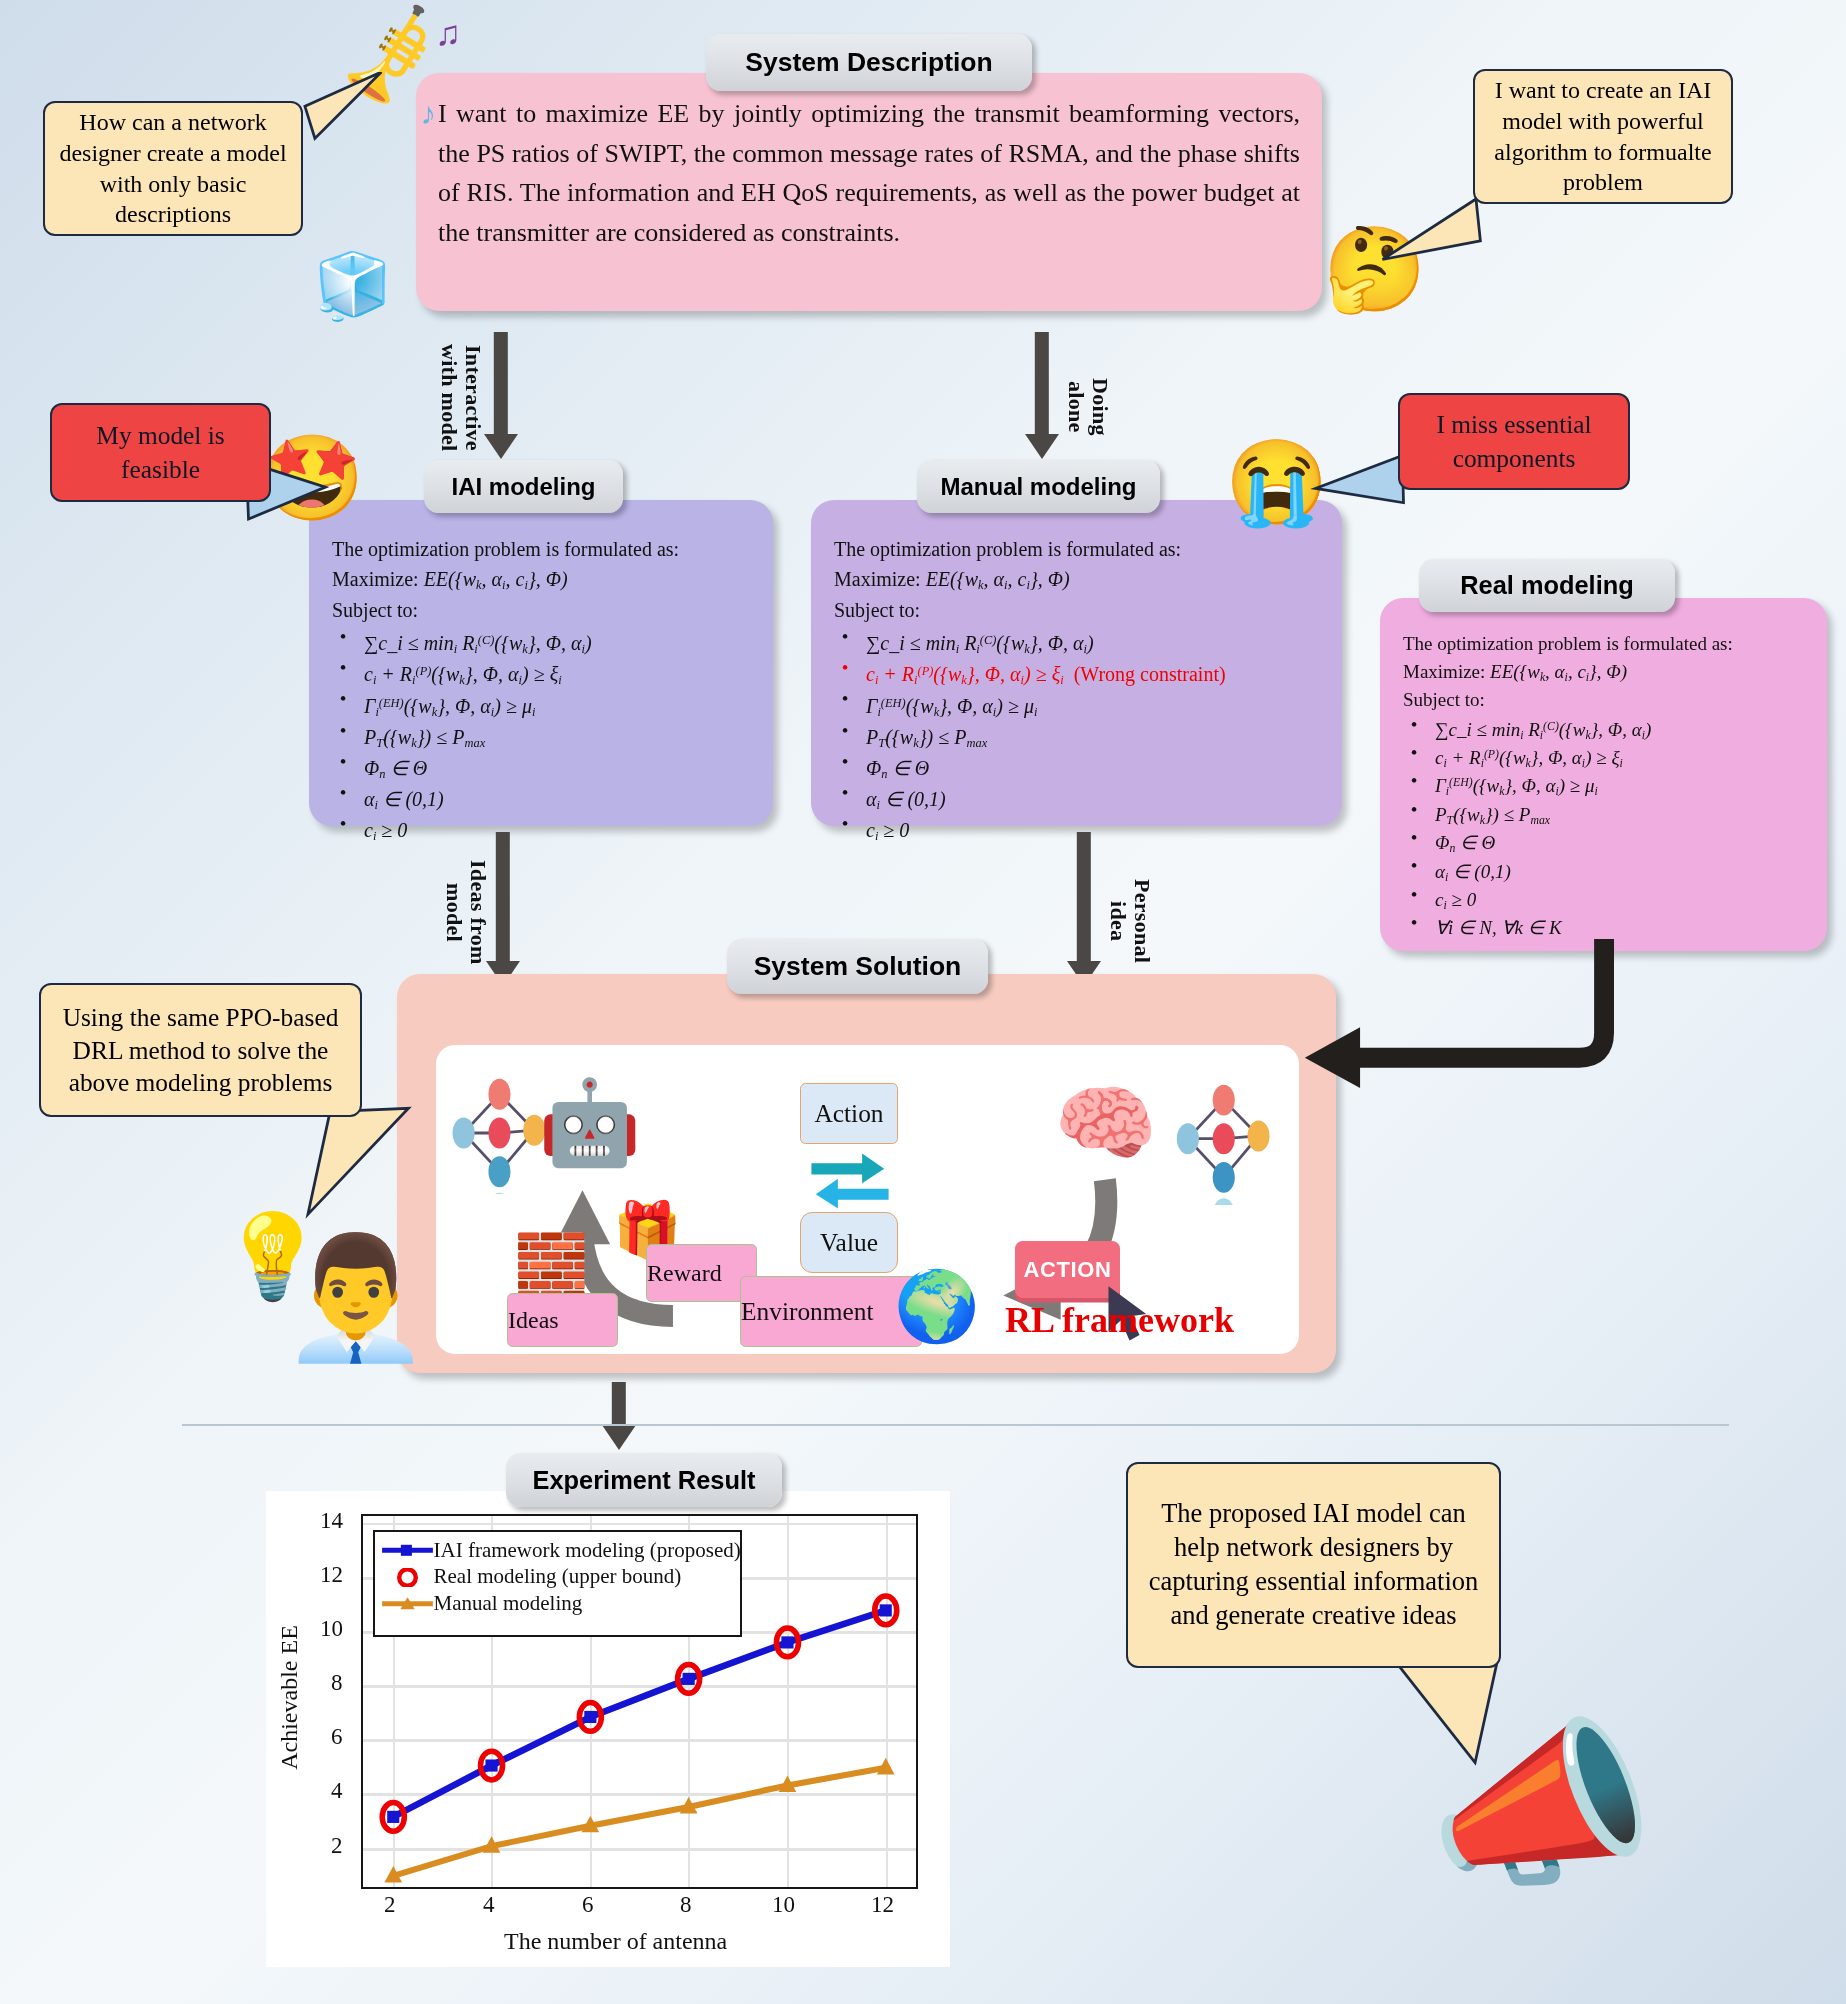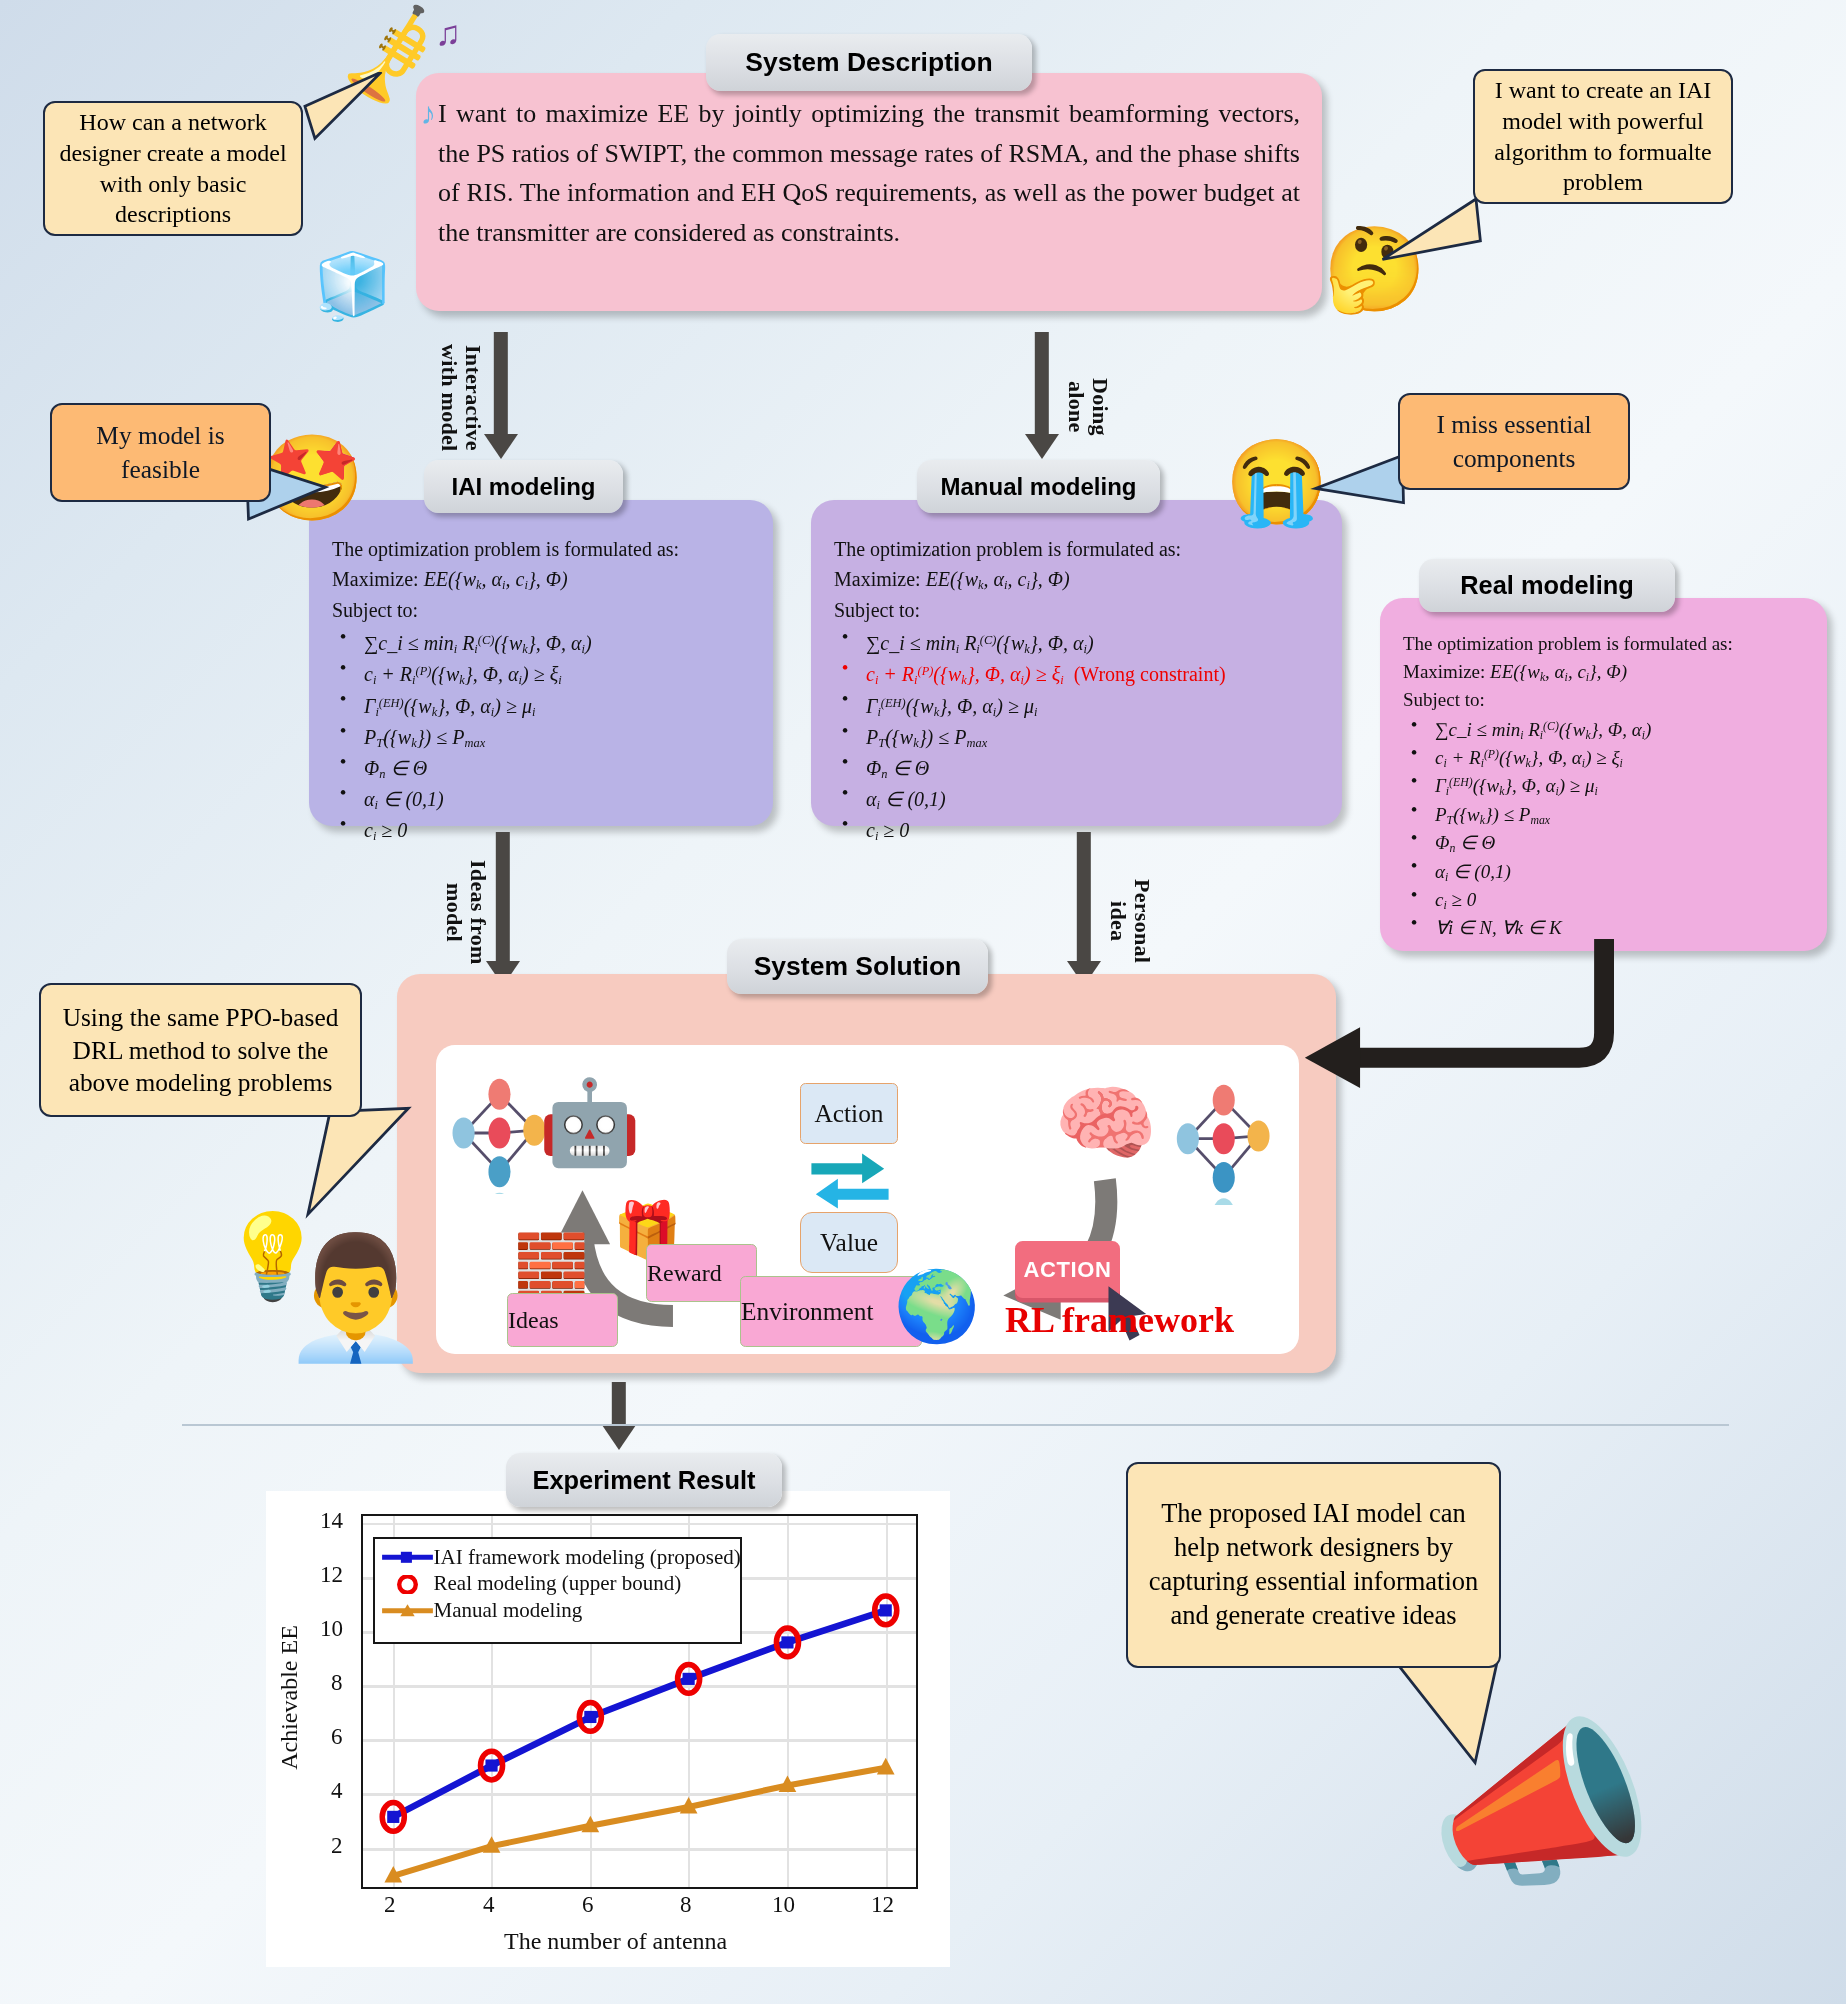--- a/index.html
+++ b/index.html
@@ -28,21 +28,21 @@
   .card-pink{background:#f0aee0;}
   .card-sol{background:#f7cbc0;}
 
   
   .callout{
     background:#fce5b6;border:2.8px solid #1d2a42;border-radius:12px;
     display:flex;align-items:center;justify-content:center;text-align:center;
     color:#000;line-height:1.28;z-index:30;
   }
   .bubble{
-    background:#fdba74;border:2.8px solid #1d2a42;border-radius:12px;
+    background:#ef4444;border:2.8px solid #1d2a42;border-radius:12px;
     display:flex;align-items:center;justify-content:center;text-align:center;
     color:#0d1726;line-height:1.3;z-index:30;
   }
   .tail{position:absolute;z-index:29;}
 
   
   .fbody{font-family:"Liberation Serif",serif;color:#111;}
   .fline{white-space:nowrap;}
   .flist{margin:0;padding:0;list-style:none;}
   .flist li{position:relative;padding-left:32px;white-space:nowrap;}
@@ -74,21 +74,21 @@
     font-family:"Liberation Serif",serif;
   }
   .rl-text{color:#e70000;font-weight:bold;font-family:"Liberation Serif",serif;}
 
   
   .chart-panel{background:#fff;}
   .plot{position:absolute;border:2.8px solid #161616;background:#fff;}
   .gl{position:absolute;background:#e2e2e2;}
   .ytick,.xtick{position:absolute;font-family:"Liberation Serif",serif;color:#111;}
   .axlabel{position:absolute;font-family:"Liberation Serif",serif;color:#111;}
-  .legend{position:absolute;background:#fff;border:2.8px solid #161616;z-index:6;margin-top:7px;}
+  .legend{position:absolute;background:#fff;border:2.8px solid #161616;z-index:6;}
   .lg-row{display:flex;align-items:center;height:26.5px;}
   .lg-key{width:53px;height:16.6px;position:relative;flex:0 0 53px;}
   .lg-txt{font-family:"Liberation Serif",serif;color:#111;font-size:21px;white-space:nowrap;}
 
   
   .emoji{position:absolute;display:flex;align-items:center;justify-content:center;line-height:1;}
   .divider{position:absolute;background:#b9c7d3;height:1.7px;}
 </style>
 </head>
 <body>

